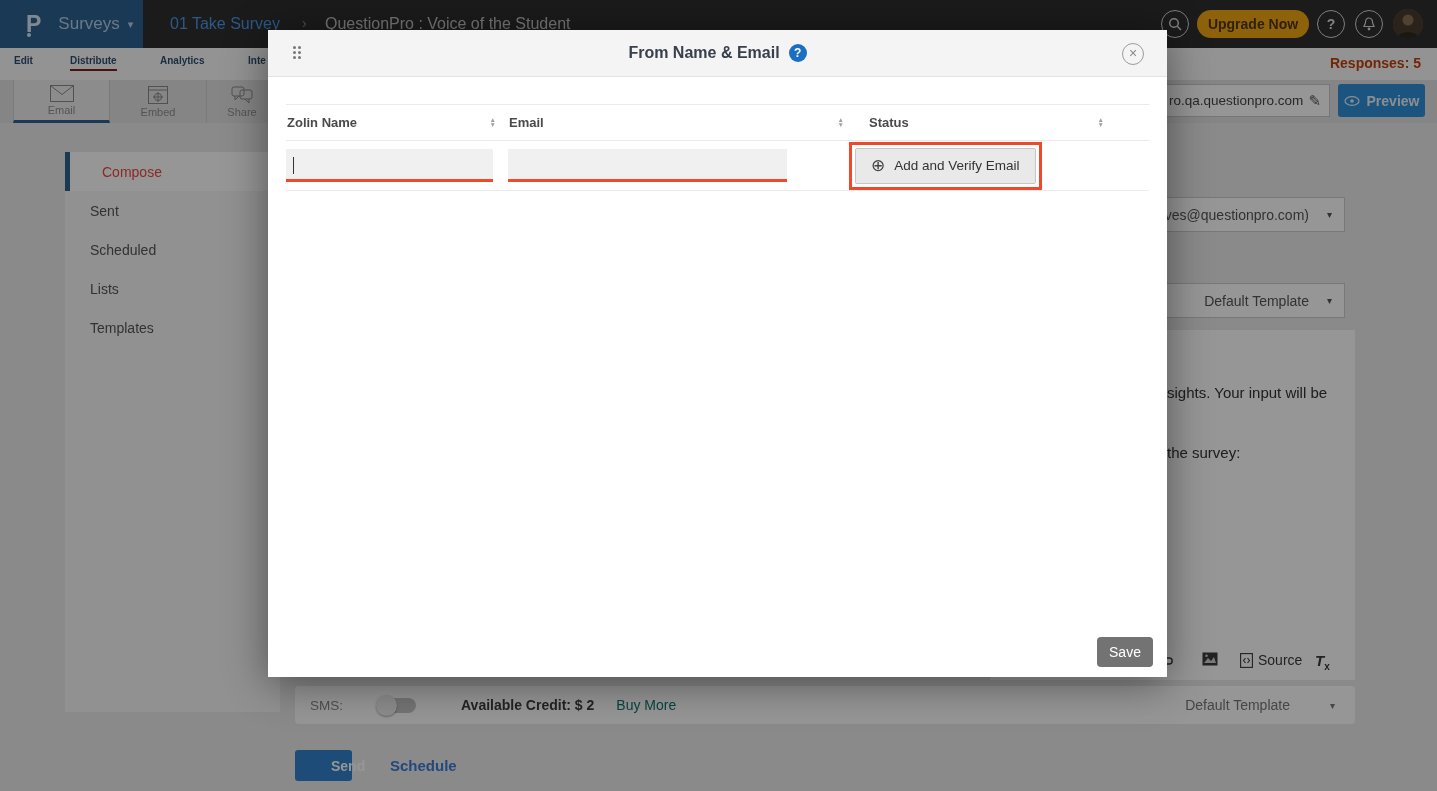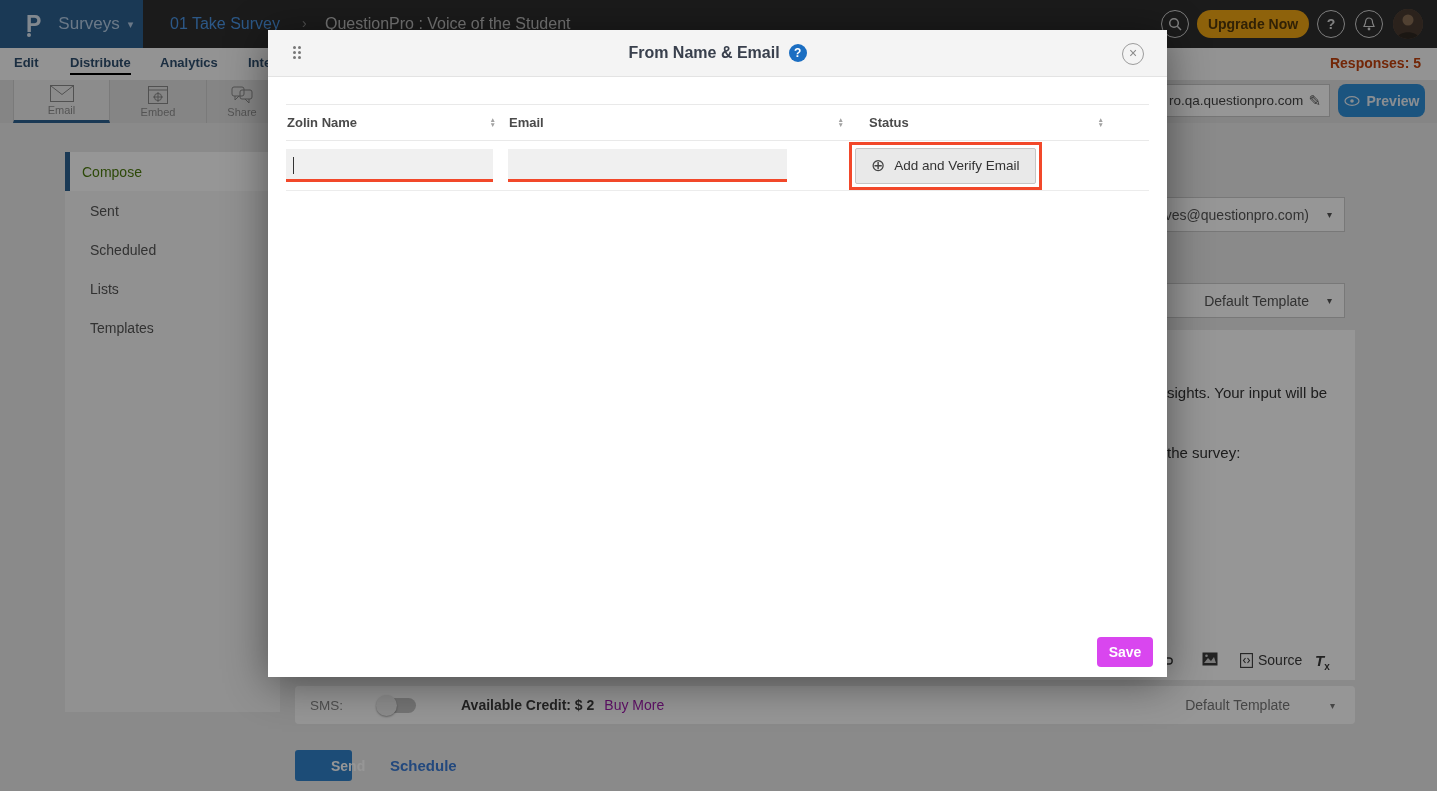--- a/index.html
+++ b/index.html
@@ -24,46 +24,46 @@
                 border-radius:50%; display:flex; align-items:center; justify-content:center;
                 color:#dcdcdc; cursor:pointer; }
   .upgrade { position:absolute; left:1197px; top:10px; width:112px; height:28px; border-radius:14px;
              background:#f2a714; border:none; color:#53380a; font-weight:700; font-size:14px;
              font-family:"Liberation Sans",sans-serif; cursor:pointer; }
   .avatar { position:absolute; left:1393px; top:9px; width:30px; height:30px; border-radius:50%;
             background:#6b5647; overflow:hidden; cursor:pointer; }
 
   
   .navrow { left:0; top:48px; width:1437px; height:32px; background:#fafafa; }
-  .navitem { position:absolute; top:7px; color:#2f4f6f; font-size:13px; font-weight:700; cursor:pointer; }
-  .navitem.active { border-bottom:2px solid #000000; padding-bottom:3px; }
+  .navitem { position:absolute; top:7px; color:#2f4f6f; font-size:10px; font-weight:700; cursor:pointer; }
+  .navitem.active { border-bottom:2px solid #7f1d1d; padding-bottom:3px; }
   .responses { position:absolute; right:16px; top:7px; color:#c2410c; font-size:14px; font-weight:700; cursor:pointer; }
 
   
   .strip { left:0; top:80px; width:1437px; height:43px; background:#e2e2e2; }
   .tile { position:absolute; top:0; width:97px; height:43px; display:flex; flex-direction:column;
           align-items:center; justify-content:center; gap:2px; border-right:1px solid #cfcfcf; cursor:pointer; }
   .tile:first-child { border-left:1px solid #cfcfcf; }
   .tile.sel { background:#efefef; border-bottom:3px solid #2d6191; }
   .tile .lbl { font-size:11px; color:#8f8f8f; }
   .urlbox { position:absolute; left:1160px; top:4px; width:170px; height:33px; background:#ffffff;
             border:1px solid #c9c9c9; display:flex; align-items:center; padding:0 8px; }
   .urlbox input { border:none; outline:none; flex:1; font-size:13.5px; color:#454545;
                   font-family:"Liberation Sans",sans-serif; background:transparent; min-width:0; }
   .urlbox .pencil { color:#555; font-size:15px; cursor:pointer; }
   .previewbtn { position:absolute; left:1338px; top:4px; width:87px; height:33px; background:#2f8fd8;
-                border:none; border-radius:8px; color:#eaf1f8; font-size:14px; font-weight:700;
+                border:none; border-radius:3px; color:#eaf1f8; font-size:14px; font-weight:700;
                 display:flex; align-items:center; justify-content:center; gap:7px; cursor:pointer;
                 font-family:"Liberation Sans",sans-serif; }
 
   
   .sidebar { left:65px; top:152px; width:215px; height:560px; background:#f7f7f7; }
   .sideitem { height:39px; display:flex; align-items:center; padding-left:25px; font-size:14px;
               color:#555; cursor:pointer; }
-  .sideitem.active { background:#ffffff; border-left:5px solid #2d6191; padding-left:12px; color:#4d7c0f; }
+  .sideitem.active { background:#ffffff; border-left:5px solid #2d6191; padding-left:32px; color:#ef4444; }
 
   
   .selbox { background:#fff; border:1px solid #cccccc; display:flex; align-items:center;
             justify-content:flex-end; padding-right:12px; gap:18px; font-size:14px; color:#555; cursor:pointer; }
   .selbox .caret { font-size:10px; color:#555; }
   .bodybox { left:990px; top:330px; width:365px; height:350px; background:#fff;text-decoration:underline; }
   .bodyline { position:absolute; color:#333; font-size:15px; }
   .edico { position:absolute; color:#3a3a3a; font-size:14px; cursor:pointer; display:flex; align-items:center; gap:5px; }
   .txico { font-style:italic; font-weight:700; font-size:15px; }
   .txico sub { font-size:10px; font-style:normal; }
@@ -104,22 +104,22 @@
   .mi { height:33px; background:#f0f0f0; border:none; border-bottom:3px solid #f2482a; outline:none;
         font-size:13px; color:#333; padding:0 8px; font-family:"Liberation Sans",sans-serif; }
   .mi1 { width:207px; } .mi2 { width:279px; }
   .tcaret { position:absolute; left:7px; top:8px; width:1px; height:17px; background:#333; }
   .anno { display:inline-flex; border:3px solid #f2482a; padding:3px; margin-left:-19px; }
   .addbtn { height:36px; background:#e9e9e9; border:1px solid #c6c6c6; border-radius:2px;
             display:flex; align-items:center; gap:9px; padding:0 15px; font-size:13.5px; color:#333;
             cursor:pointer; font-family:"Liberation Sans",sans-serif; }
   .addbtn .plus { font-size:17px; color:#444; line-height:1; }
   .r2 { height:41px; border-bottom:1px solid #ececec; font-size:13px; color:#555; }
-  .savebtn { position:absolute; right:14px; bottom:10px; width:56px; height:30px; background:#d946ef;
-             border:none; border-radius:4px; color:#fff; font-weight:700; font-size:14px; cursor:pointer;
+  .savebtn { position:absolute; right:14px; bottom:10px; width:56px; height:30px; background:#737373;
+             border:none; border-radius:4px; color:#fff; font-weight:400; font-size:14px; cursor:pointer;
              font-family:"Liberation Sans",sans-serif; }
   svg { display:block; }
 </style>
 </head>
 <body>
 
 <div class="stage">
 
   <header class="abs topbar">
     <div class="brand">
@@ -262,21 +262,21 @@
       <span><span>T</span><sub>x</sub></span>
     </span>
   </div>
 
   <div class="abs smsbox">
     <span style="color:#888; font-size:13.5px;">SMS:</span>
     <span class="toggle">
         <span class="knob"></span>
       </span>
     <span style="margin-left:45px; font-weight:700; color:#3c3c3c; font-size:14px;">Available Credit: $ 2</span>
-    <span style="margin-left:10px; color:#a21caf; font-size:14px; cursor:pointer;">Buy More</span>
+    <span style="margin-left:22px; color:#0f766e; font-size:14px; cursor:pointer;">Buy More</span>
     <span style="flex:1;"></span>
     <span style="color:#777; font-size:14px; display:flex; align-items:center; gap:40px; cursor:pointer;">
       <span>Default Template</span>
       <span style="font-size:10px;">▾</span>
     </span>
   </div>
 
   <button class="abs sendbtn">Send</button>
   <span class="abs schedule">Schedule</span>
 

